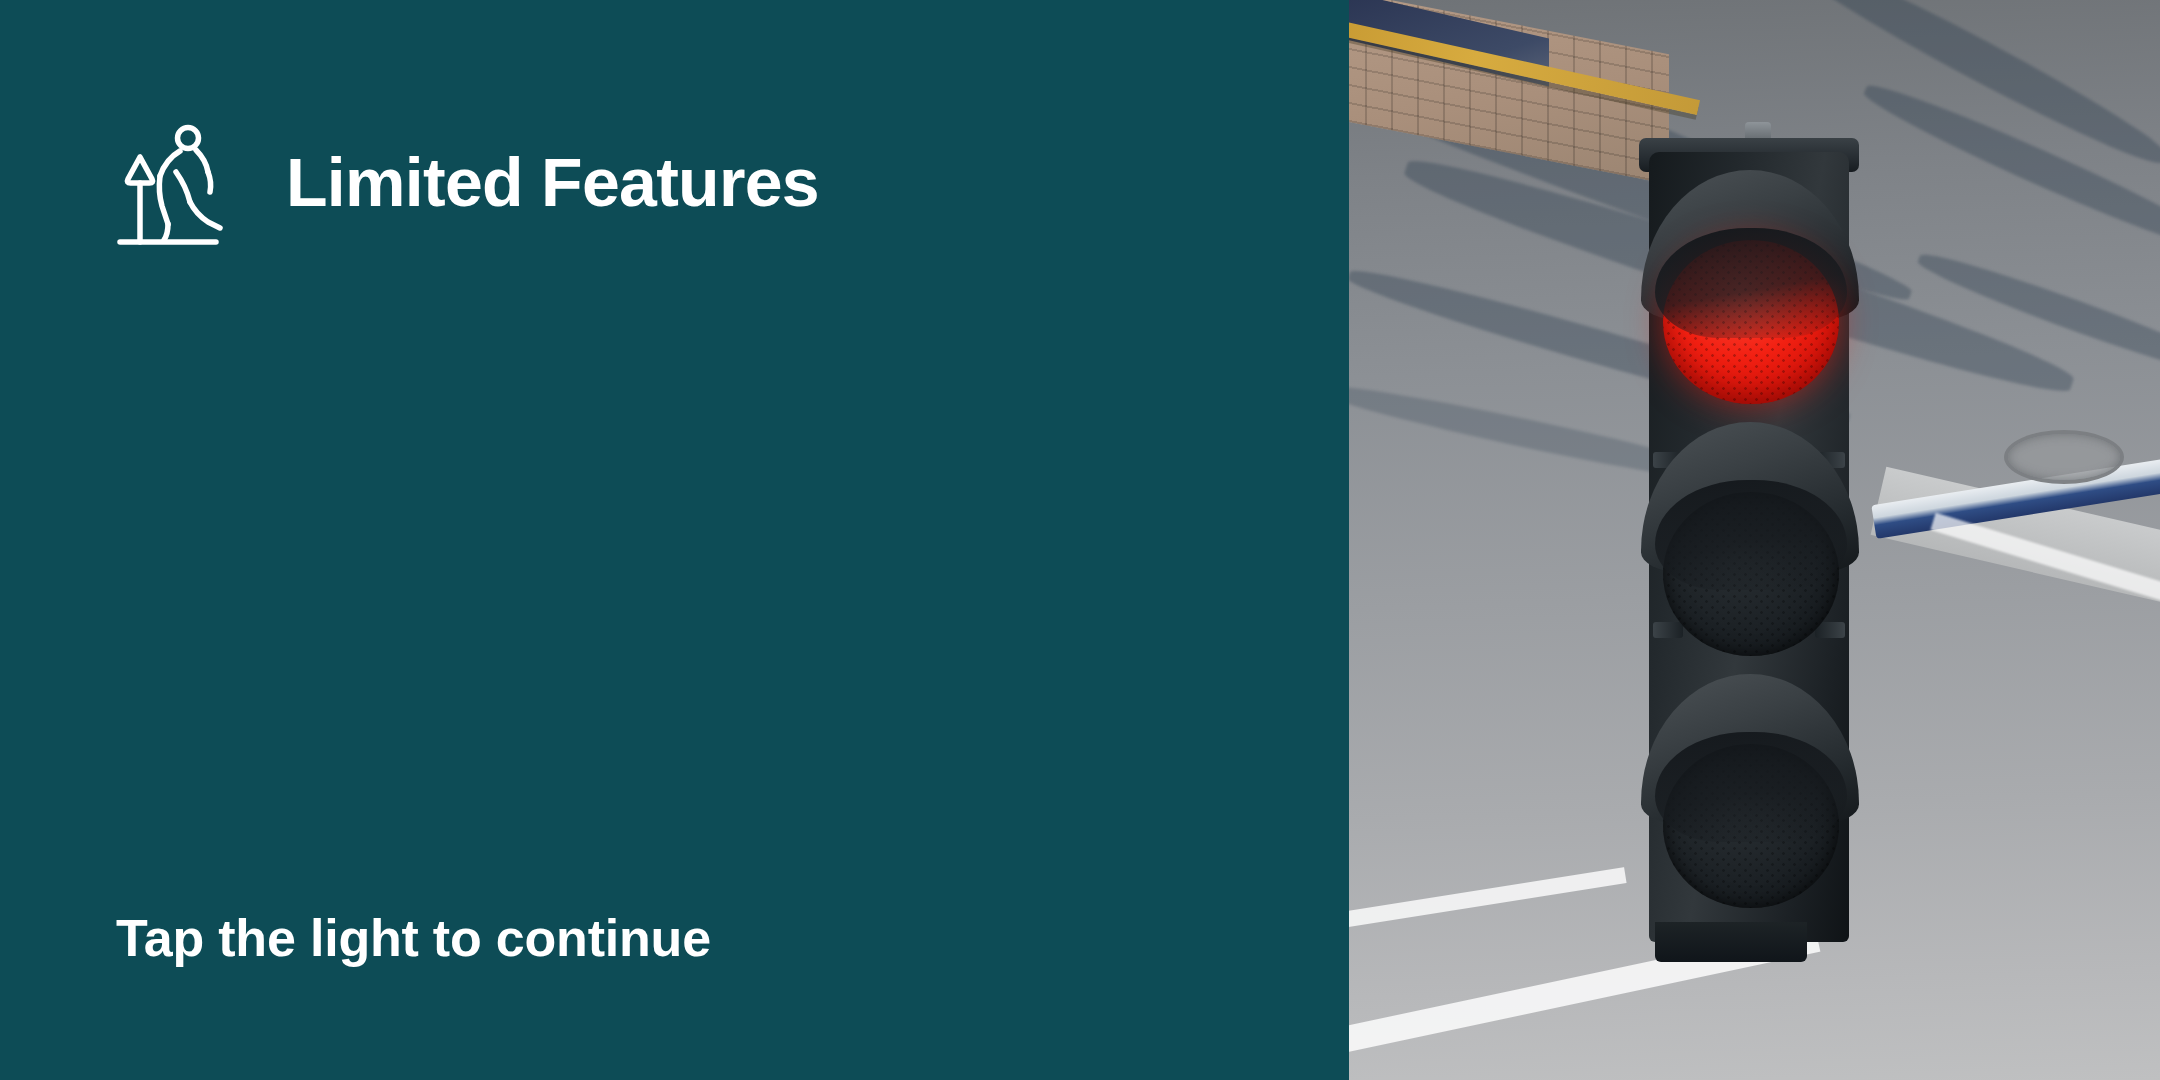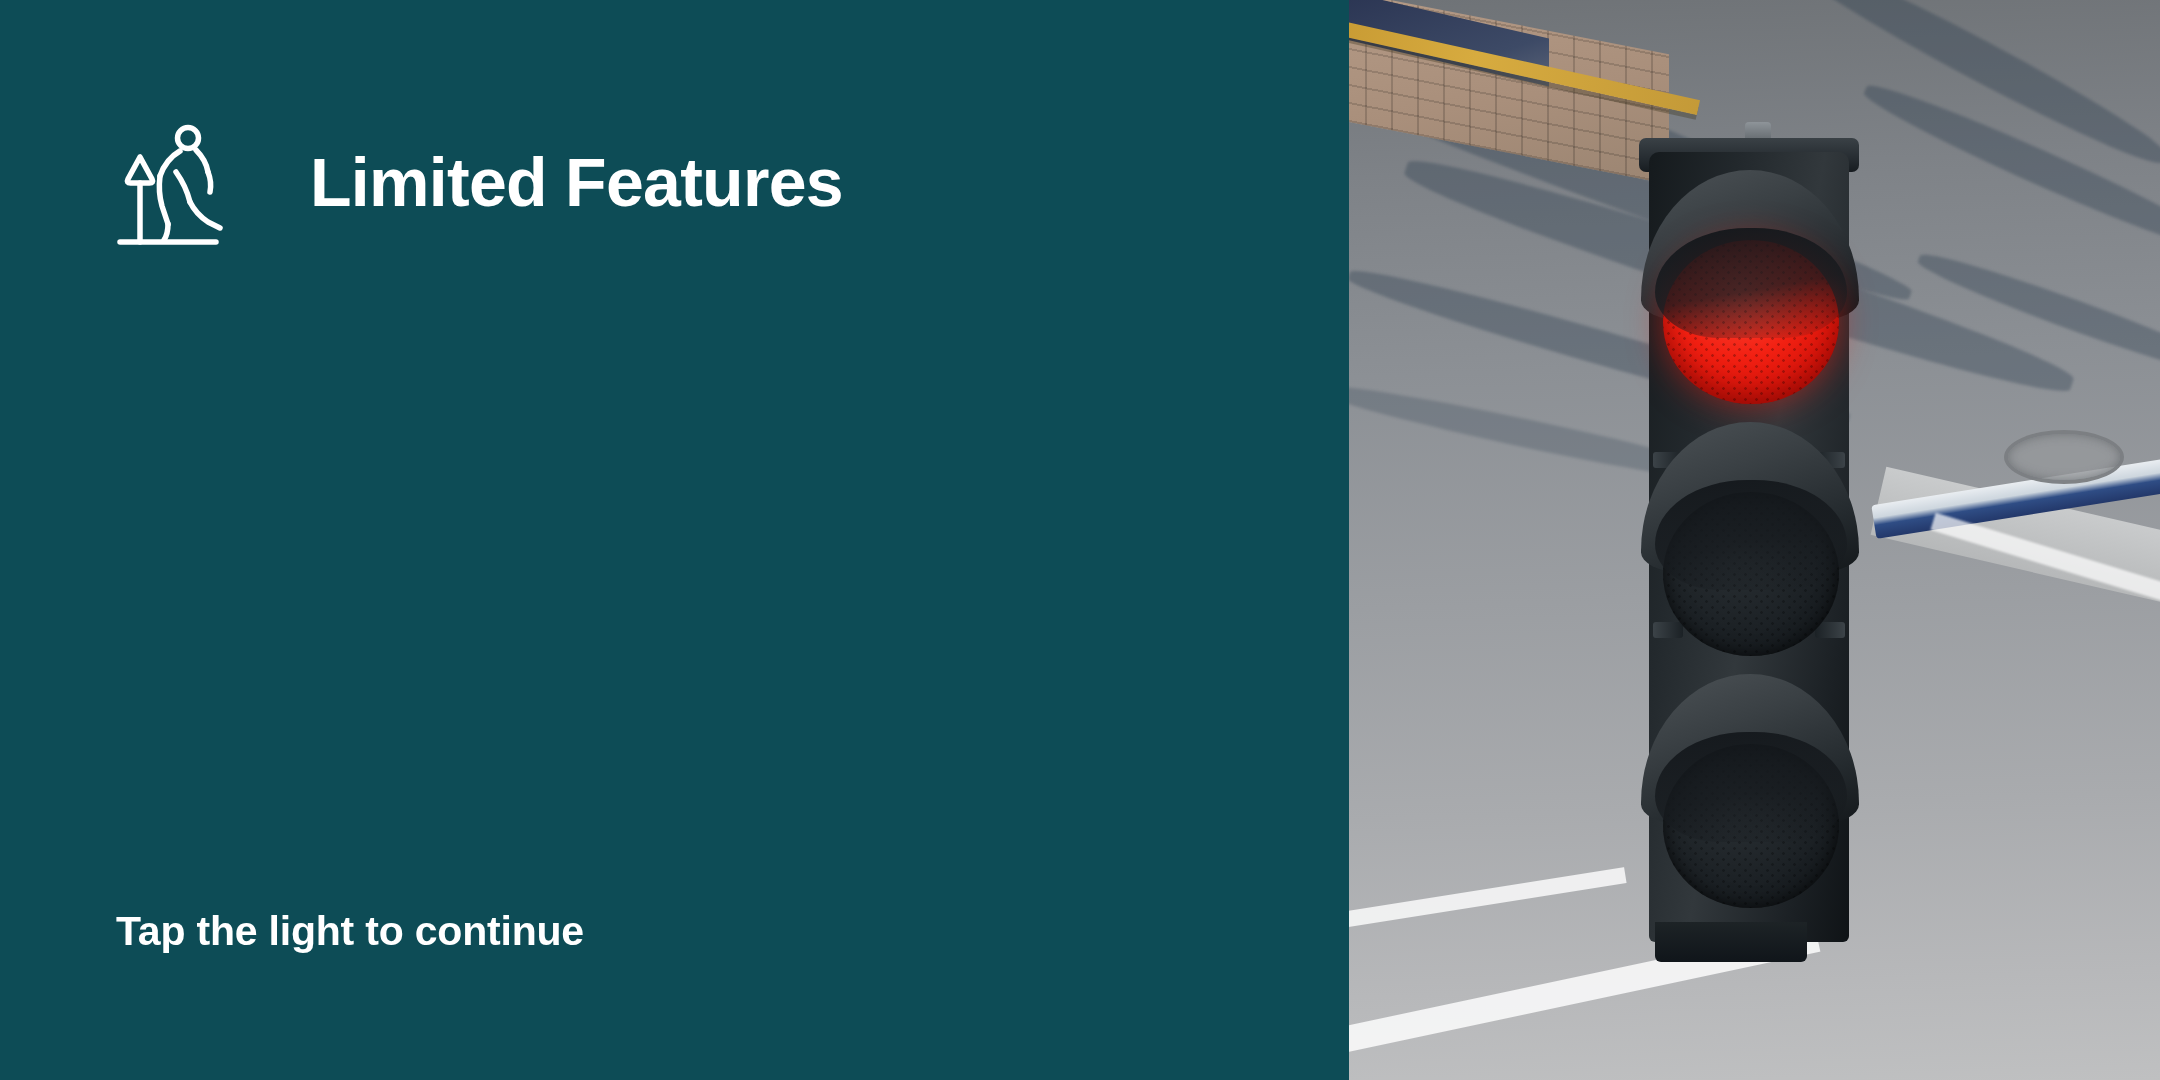--- a/index.html
+++ b/index.html
@@ -25,21 +25,20 @@
     overflow: hidden;
   }
 
   #header-row {
     position: absolute;
     left: 116px;
     top: 108px;
     display: flex;
     align-items: center;
     height: 148px;
-    gap: 24px;
   }
 
   #ped-icon {
     width: 132px;
     height: 148px;
     flex: 0 0 auto;
     margin-right: 38px;
     position: relative;
     top: 2px;
   }
@@ -67,21 +66,21 @@
     line-height: 1.30;
     letter-spacing: -0.2px;
   }
   .para + .para { margin-top: 55px; }
 
   #footer-cta {
     position: absolute;
     left: 116px;
     top: 908px;
     color: #ffffff;
-    font-size: 41px;
+    font-size: 52px;
     font-weight: bold;
     letter-spacing: -0.2px;
     white-space: nowrap;
   }
 
   
   #photo-panel {
     position: relative;
     width: 811px;
     height: 1080px;

